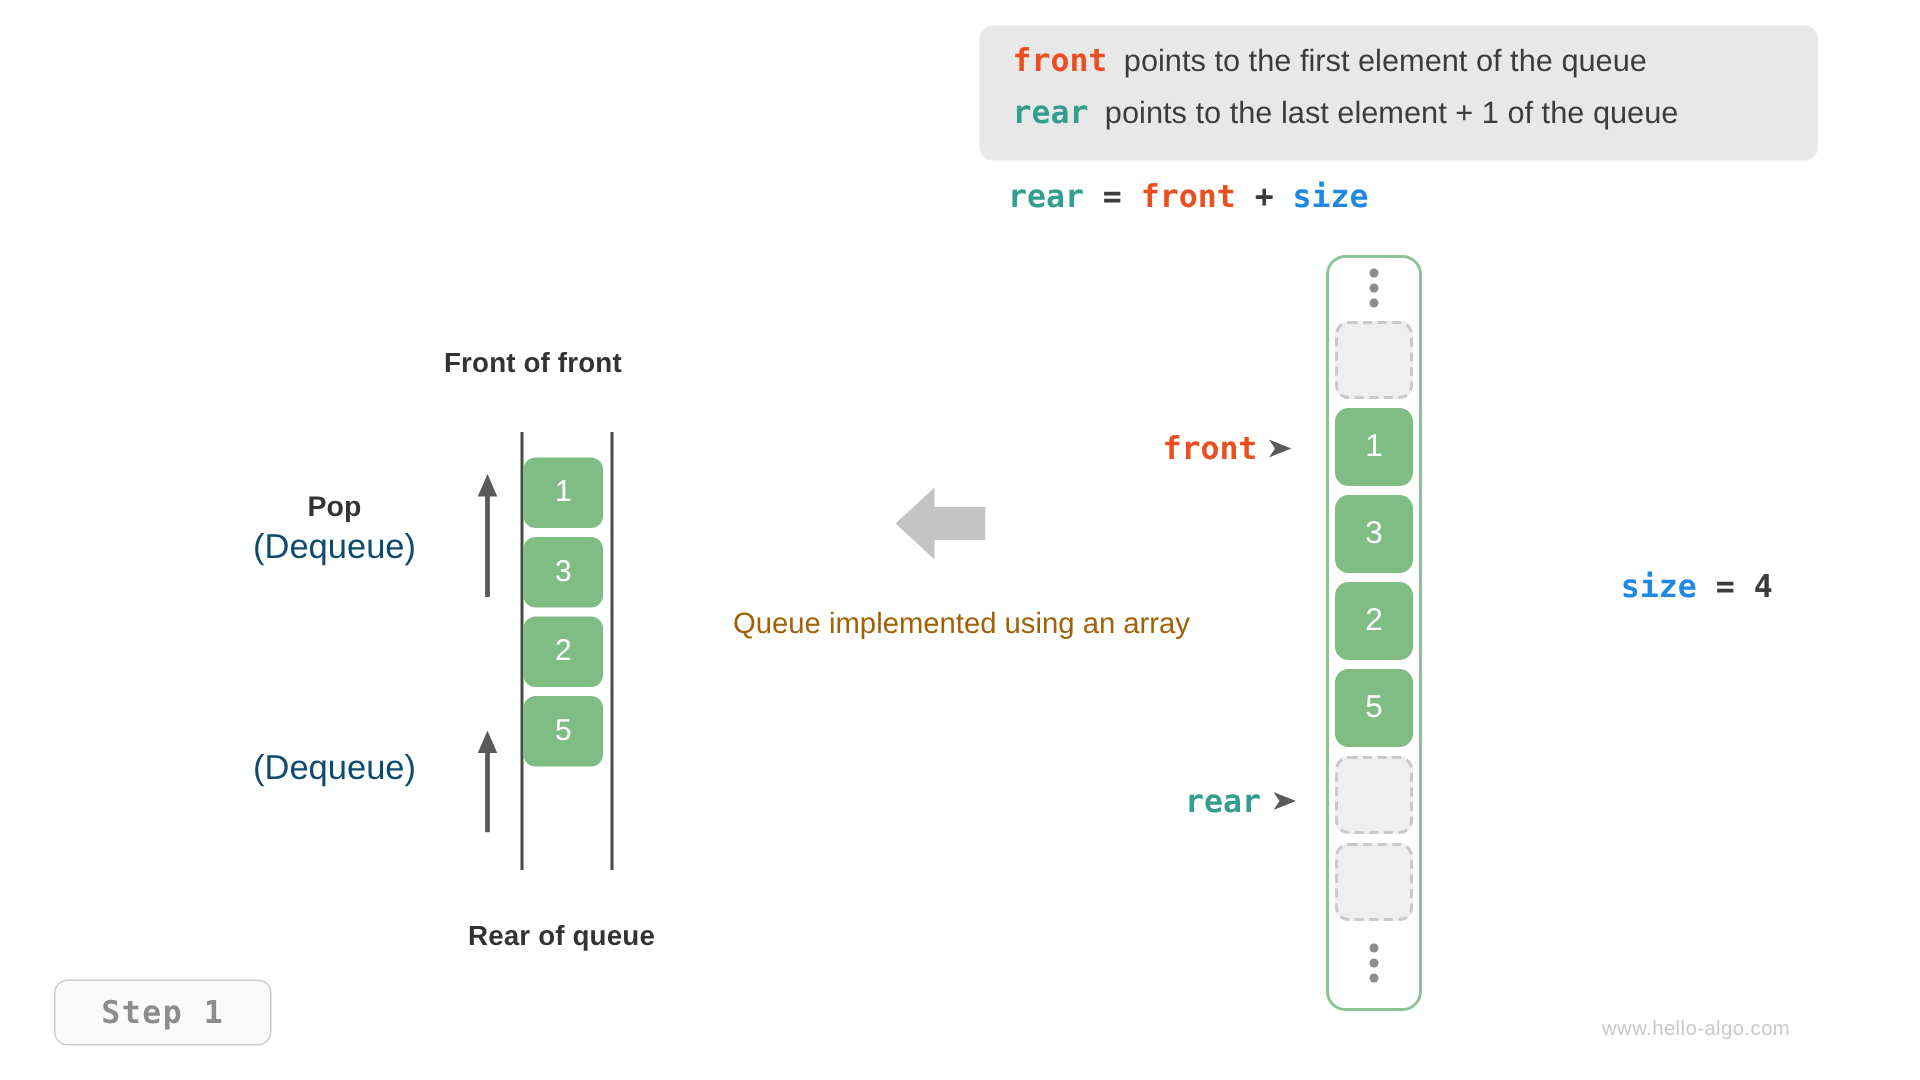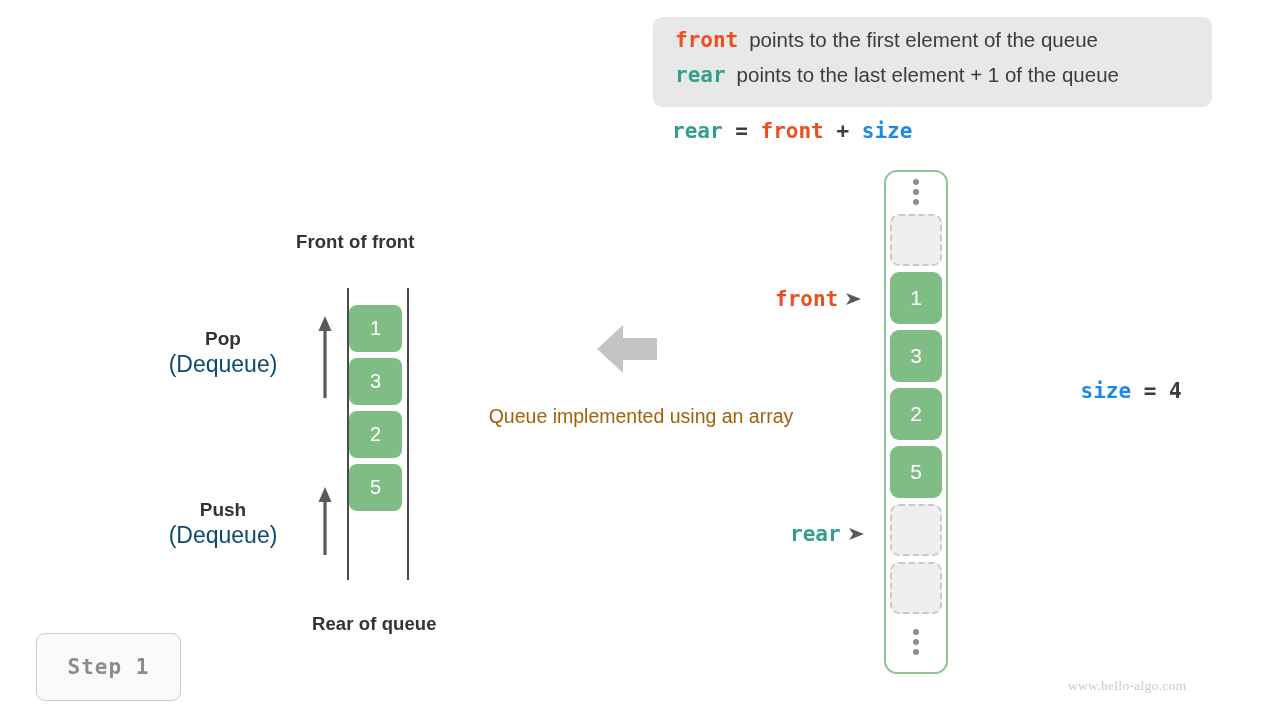--- a/index.html
+++ b/index.html
@@ -241,43 +241,43 @@
     font-weight: bold;
     font-size: 21px;
     line-height: 32px;
     white-space: pre;
   }
 
   
   #step-badge {
     position: absolute;
     left: 36px;
-    top: 633px;
+    top: 653px;
     width: 145px;
-    height: 68px;
+    height: 44px;
     border: 1.5px solid #cccccc;
     border-radius: 9px;
     background: #fafafa;
     display: flex;
     align-items: center;
     justify-content: center;
     font-family: "DejaVu Sans Mono", monospace;
     font-weight: bold;
     font-size: 21px;
     color: #8c8c8c;
     letter-spacing: 1px;
     box-sizing: border-box;
   }
 
   
   #watermark {
     position: absolute;
     left: 1068px;
     top: 678px;
-    font-family: Liberation Serif, serif;
+    font-family: Liberation Sans, sans-serif;
     font-size: 13.5px;
     color: #c9c9c9;
     letter-spacing: 0.3px;
   }
 </style>
 </head>
 <body>
 
 <div id="legend-box">
   <div class="legend-line">
@@ -320,21 +320,20 @@
 <svg class="uparrow" id="push-arrow" viewBox="0 0 14 68">
   <line x1="7" y1="68" x2="7" y2="13" stroke="#5a5a5a" stroke-width="3.2"></line>
   <polygon points="7,0 13.5,15 0.5,15" fill="#5a5a5a"></polygon>
 </svg>
 
 <div class="op-label" id="pop-label">
   <div class="op-title">Pop</div>
   <div class="op-sub">(Dequeue)</div>
 </div>
 <div class="op-label" id="push-label">
-  <div class="op-title">Push</div>
   <div class="op-sub">(Dequeue)</div>
 </div>
 
 <div id="rear-of-queue-label">Rear of queue</div>
 
 <svg id="big-arrow" viewBox="0 0 60 52">
   <polygon points="0,26 26,2 26,15 60,15 60,37 26,37 26,50" fill="#c4c4c4"></polygon>
 </svg>
 <div id="center-caption">Queue implemented using an array</div>
 

